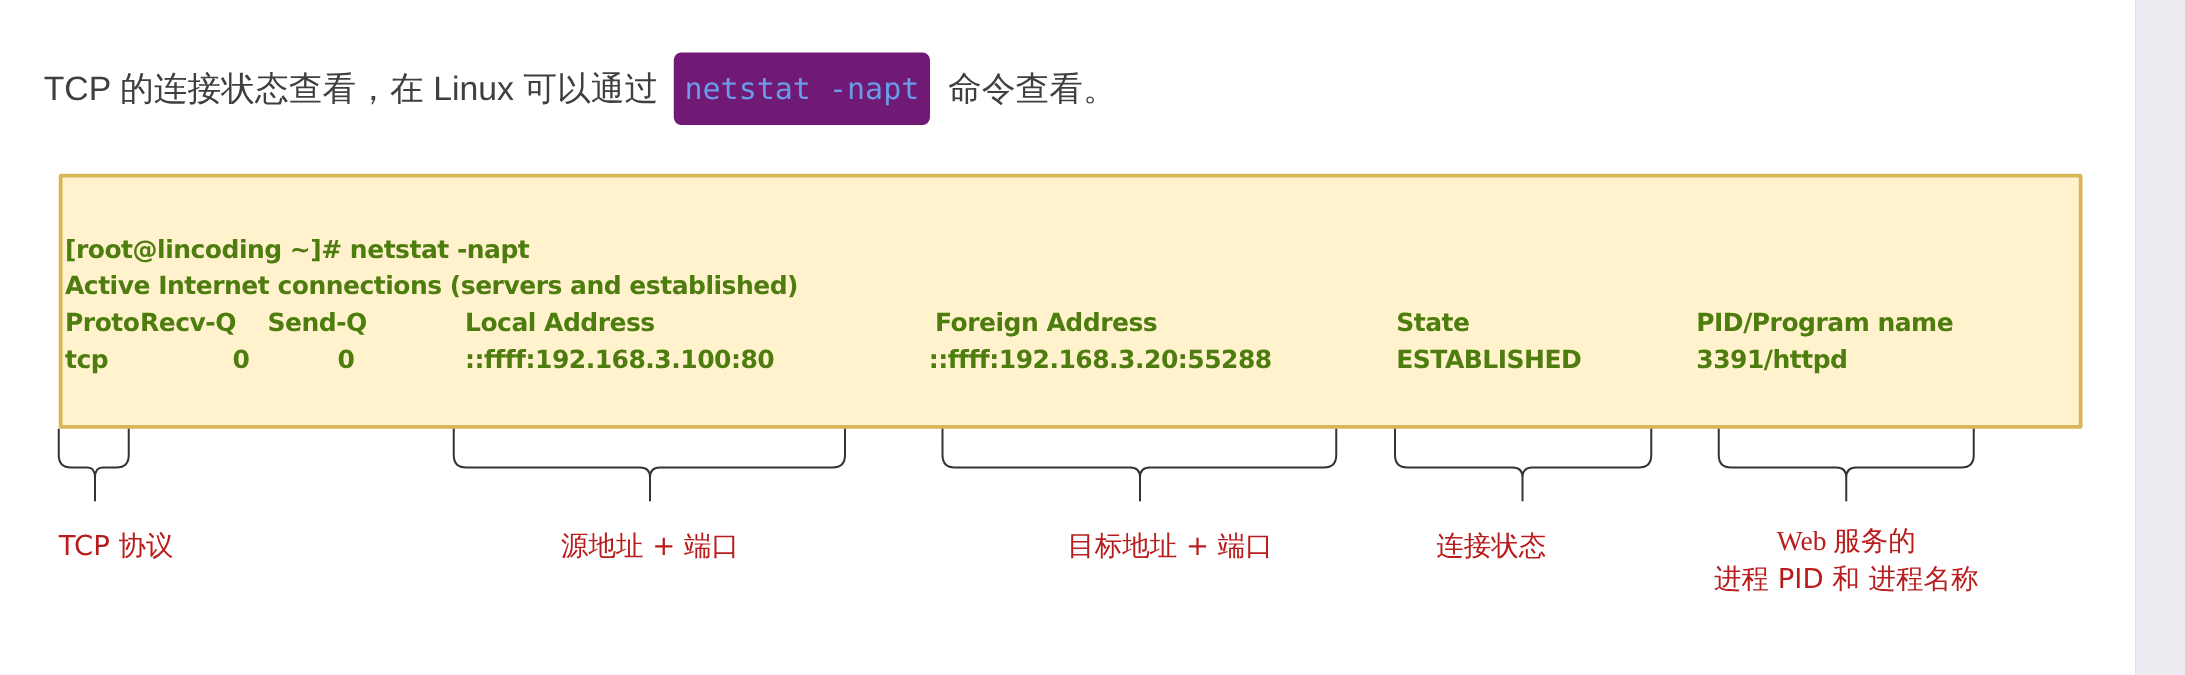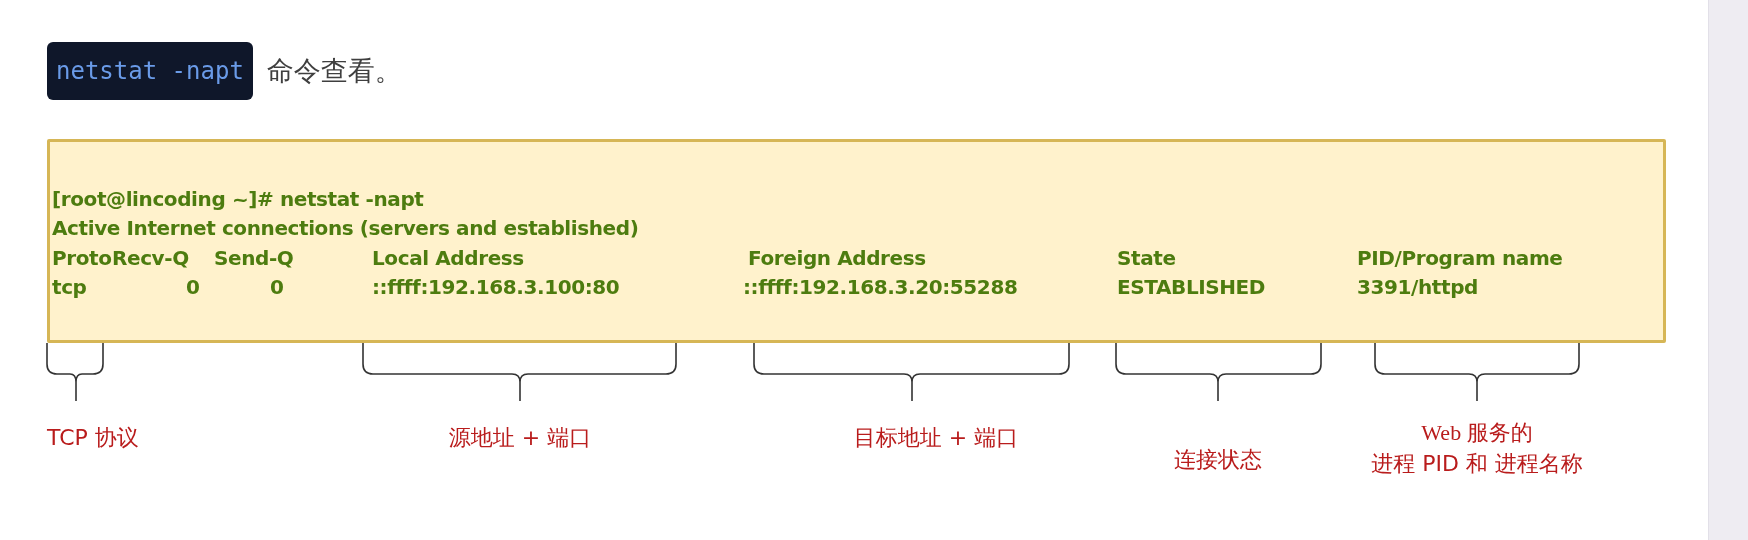--- a/index.html
+++ b/index.html
@@ -13,21 +13,21 @@
     background: #eeecf2; border-left: 1px solid #e2e0e8;
   }
   .intro {
     position: absolute; left: 35px; top: 42px; height: 58px;
     display: flex; align-items: center;
     font-size: 27px; color: #3f3f3f; white-space: nowrap;
     font-family: "Liberation Sans", "DejaVu Sans", sans-serif;
   }
   .intro .code {
     display: inline-block; margin: 0 14px 0 12px;
-    background: #0f172a; border-radius: 6px;
+    background: #701a75; border-radius: 6px;
     padding: 0 9px; height: 58px; line-height: 58px;
     color: #6a9be8; font-family: "DejaVu Sans Mono", "Liberation Mono", monospace;
     font-size: 24px;
   }
   .terminal {
     position: absolute; left: 47px; top: 139px; width: 1619px; height: 204px;
     background: #fff2cc; border: 3px solid #d6b656; box-sizing: border-box;
     border-radius: 2px;
   }
   .tline {
@@ -39,20 +39,21 @@
   svg.braces { position: absolute; left: 0; top: 0; }
   .label {
     position: absolute; font-size: 22px; color: #b91c1c; white-space: nowrap;
     font-family: "DejaVu Sans", sans-serif; text-align: center; line-height: 30px;
   }
 </style>
 </head>
 <body>
 
 <div class="intro">
+  <span>TCP 的连接状态查看，在 Linux 可以通过</span>
   <span class="code">netstat -napt</span>
   <span>命令查看。</span>
 </div>
 
 <div class="terminal"></div>
 
 <div class="tline" style="left:52px; top:185px;">[root@lincoding ~]# netstat -napt</div>
 <div class="tline" style="left:52px; top:214px;">Active Internet connections (servers and established)</div>
 
 <div class="tline" style="left:52px; top:244px;">Proto</div>
@@ -82,17 +83,17 @@
 
     <path d="M1116 343 V364 Q1116 374 1126 374 H1210 Q1218 374 1218 382 V401 M1218 382 Q1218 374 1226 374 H1311 Q1321 374 1321 364 V343"></path>
 
     <path d="M1375 343 V364 Q1375 374 1385 374 H1469 Q1477 374 1477 382 V401 M1477 382 Q1477 374 1485 374 H1569 Q1579 374 1579 364 V343"></path>
   </g>
 </svg>
 
 <div class="label" style="left:47px; top:423px;">TCP 协议</div>
 <div class="label" style="left:420px; top:423px; width:200px;">源地址 + 端口</div>
 <div class="label" style="left:826px; top:423px; width:220px;">目标地址 + 端口</div>
-<div class="label" style="left:1138px; top:423px; width:160px;margin-top:22px;">连接状态</div>
+<div class="label" style="left:1113px; top:423px; width:160px;">连接状态</div>
 <div class="label" style="left:1357px; top:418px; width:240px;font-family:Liberation Serif, serif;">Web 服务的</div>
 <div class="label" style="left:1357px; top:449px; width:240px;">进程 PID 和 进程名称</div>
 
 <div class="sidebar"></div>
 
 </body></html>

